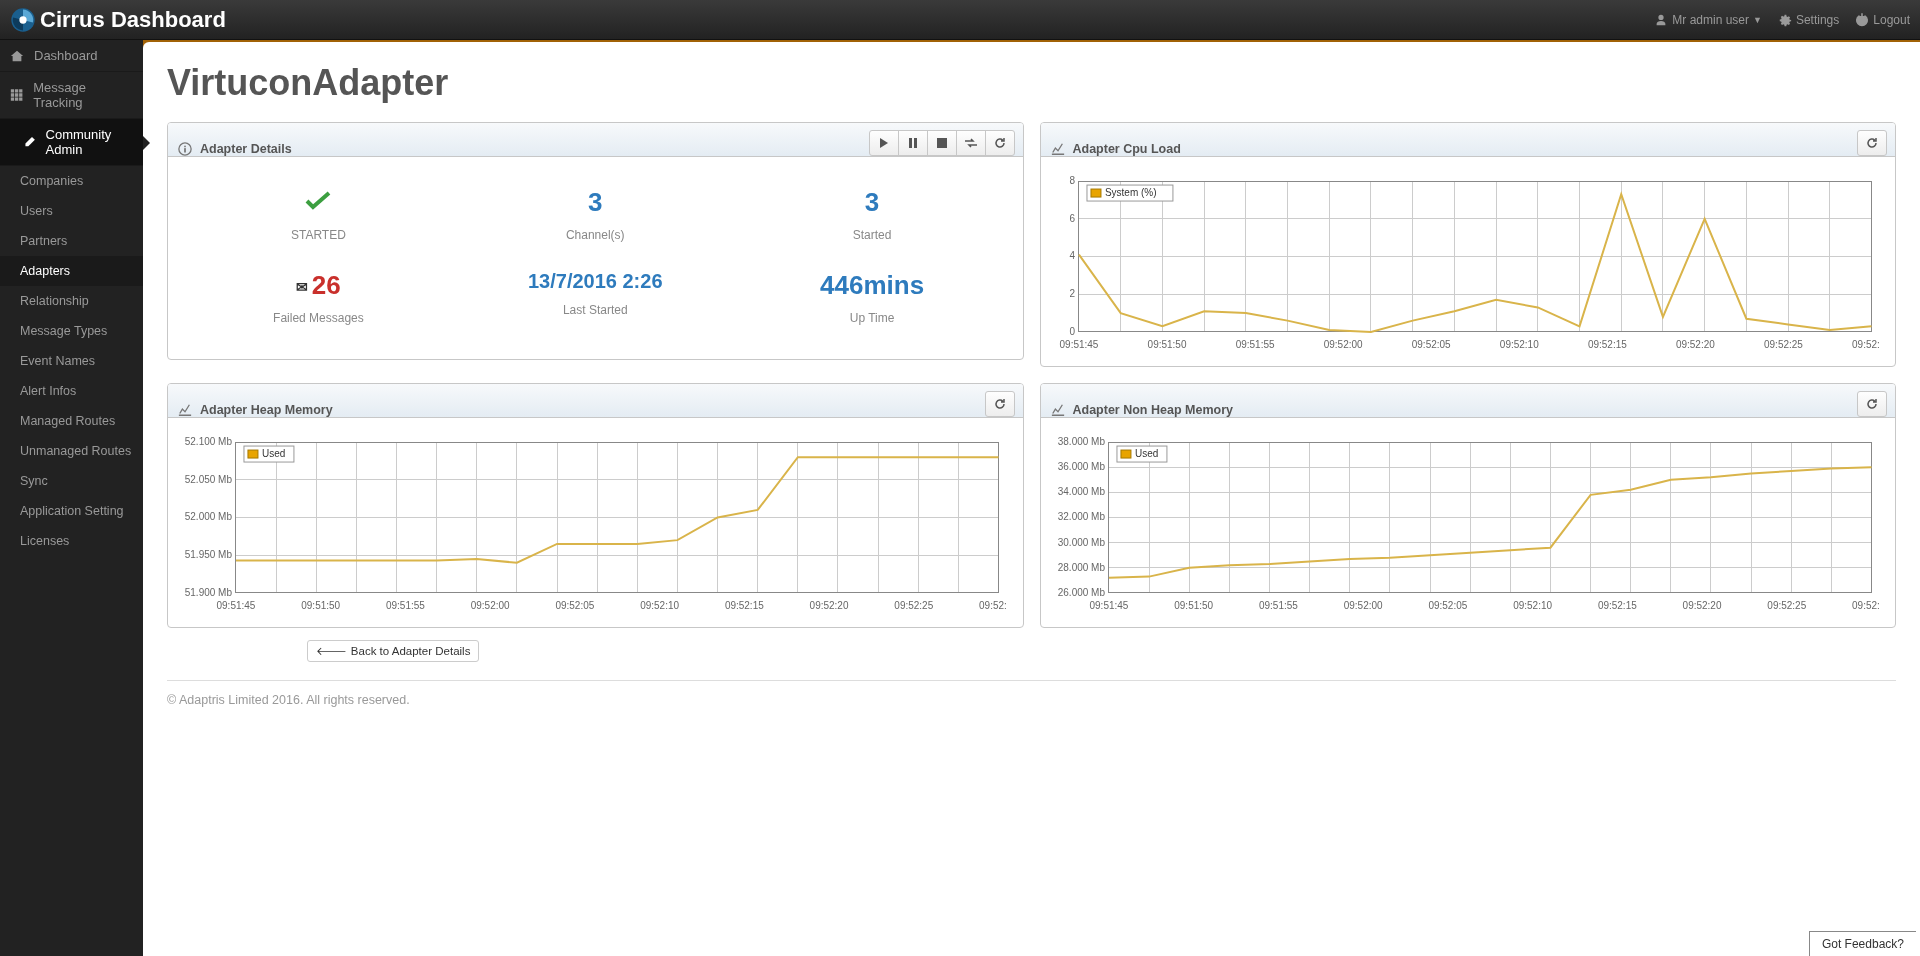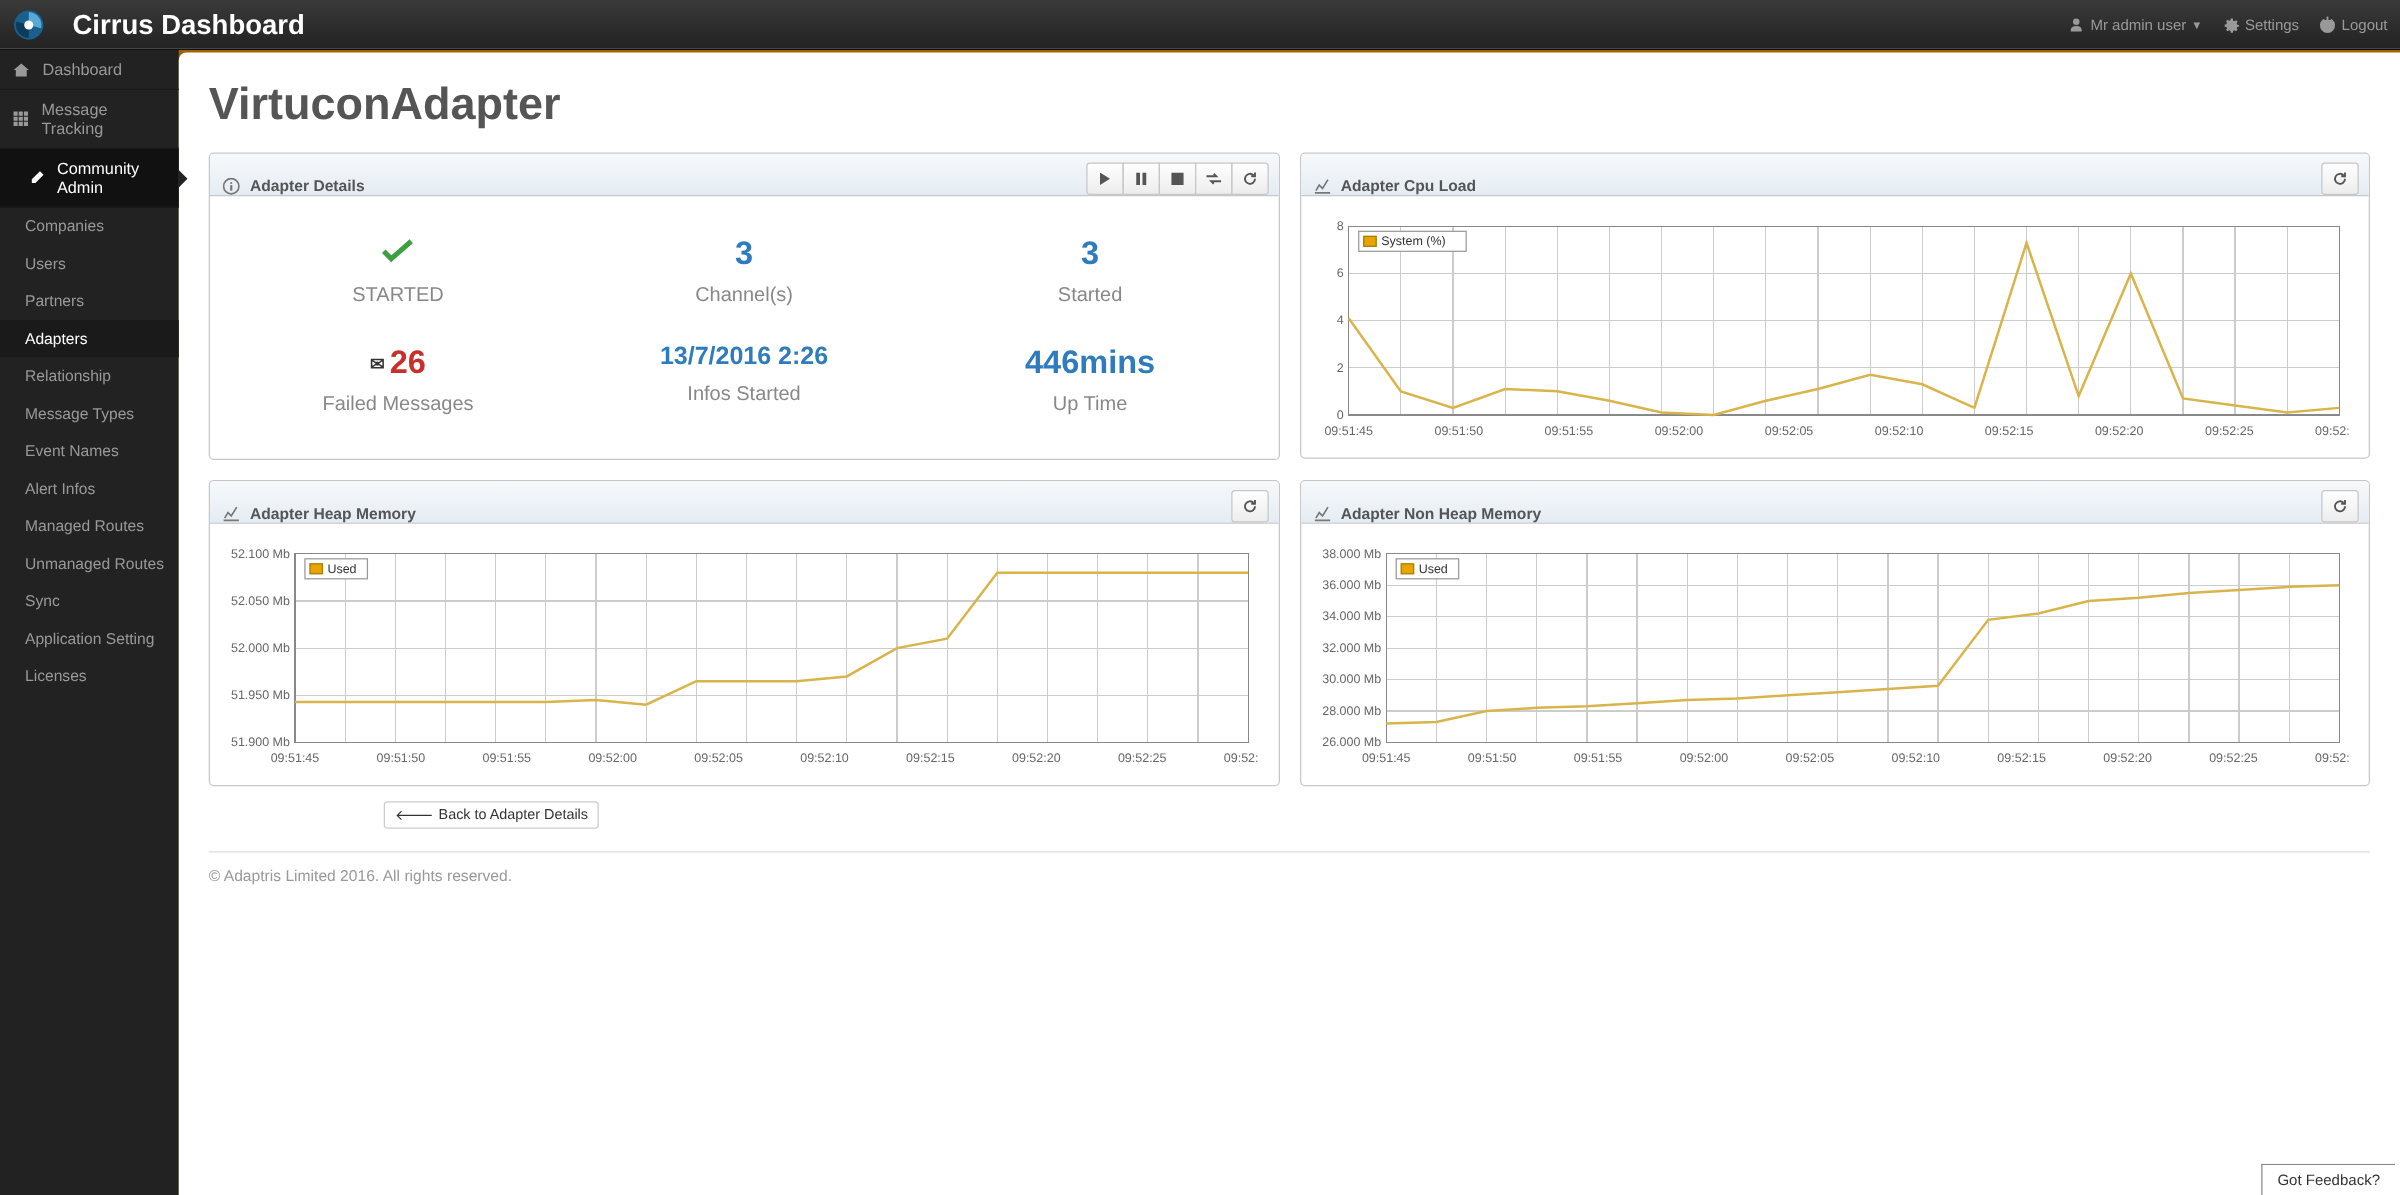--- a/index.html
+++ b/index.html
@@ -1,20 +1,20 @@
 <!DOCTYPE html>
 <html><head>
 <meta charset="utf-8">
 <style>
 * { margin: 0; padding: 0; box-sizing: border-box; }
 body { font-family: "Helvetica Neue", Helvetica, Arial, sans-serif; font-size: 13px; color: #333; background: #fff; }
 
 
 .navbar { background: linear-gradient(#3a3a3a, #222); color: #999; height: 40px; display: flex; align-items: center; padding: 0 10px; border-bottom: 1px solid #111; }
-.navbar .brand { display: flex; align-items: center; gap: 22px; color: #fff; font-size: 22px; font-weight: bold; }
+.navbar .brand { display: flex; align-items: center; gap: 4px; color: #fff; font-size: 22px; font-weight: bold; }
 .navbar .brand .logo { width: 26px; height: 26px; }
 .navbar .spacer { flex: 1; }
 .navbar .nav-right { display: flex; align-items: flex-end; gap: 16px; font-size: 12px; }
 .navbar .nav-right a { color: #999; text-decoration: none; display: flex; align-items: center; gap: 4px; cursor: pointer; }
 
 
 .wrap { display: flex; min-height: calc(100vh - 40px); background: #a16207; }
 
 
 .sidebar { width: 143px; background: #222; color: #999; }
@@ -45,21 +45,21 @@
 .panel-heading .ph-tools button:last-child { border-radius: 0 3px 3px 0; }
 .panel-heading .ph-tools.single button { border-radius: 3px; }
 .panel-body { padding: 12px; }
 
 
 .stats-grid { display: grid; grid-template-columns: repeat(3, 1fr); row-gap: 28px; text-align: center; padding: 18px 0 22px; }
 .stat .big { font-size: 26px; font-weight: bold; }
 .stat .big.blue { color: #2e7bbd; }
 .stat .big.red { color: #c9302c; }
 .stat .big.green { color: #3c763d; }
-.stat .lbl { margin-top: 10px; color: #888; font-size: 16px; }
+.stat .lbl { margin-top: 10px; color: #888; font-size: 12px; }
 .mail-icon { color: #333; font-size: 14px; margin-right: 4px; vertical-align: 2px; }
 
 
 .chart-wrap { position: relative; height: 185px; padding: 6px 4px 2px 0; }
 svg.chart { width: 100%; height: 100%; display: block; }
 .axis-text { font-size: 10px; fill: #666; }
 .grid-line { stroke: #ccc; stroke-width: 1; shape-rendering: crispEdges; }
 .border-line { stroke: #888; stroke-width: 1; shape-rendering: crispEdges; fill: none; }
 .data-line { stroke: #d9b44a; stroke-width: 2; fill: none; }
 .legend-box { fill: #e8a400; stroke: #a67900; }
@@ -249,21 +249,21 @@
               <div class="stat">
                 <div class="big blue">3</div>
                 <div class="lbl">Started</div>
               </div>
               <div class="stat">
                 <div class="big red"><span class="mail-icon">✉</span><span>26</span></div>
                 <div class="lbl">Failed Messages</div>
               </div>
               <div class="stat">
                 <div class="big blue" style="font-size:20px;">13/7/2016 2:26</div>
-                <div class="lbl">Infos Started</div>
+                <div class="lbl">Last Started</div>
               </div>
               <div class="stat">
                 <div class="big blue">446mins</div>
                 <div class="lbl">Up Time</div>
               </div>
             </div>
           </div>
         </div>
       </div>
 

